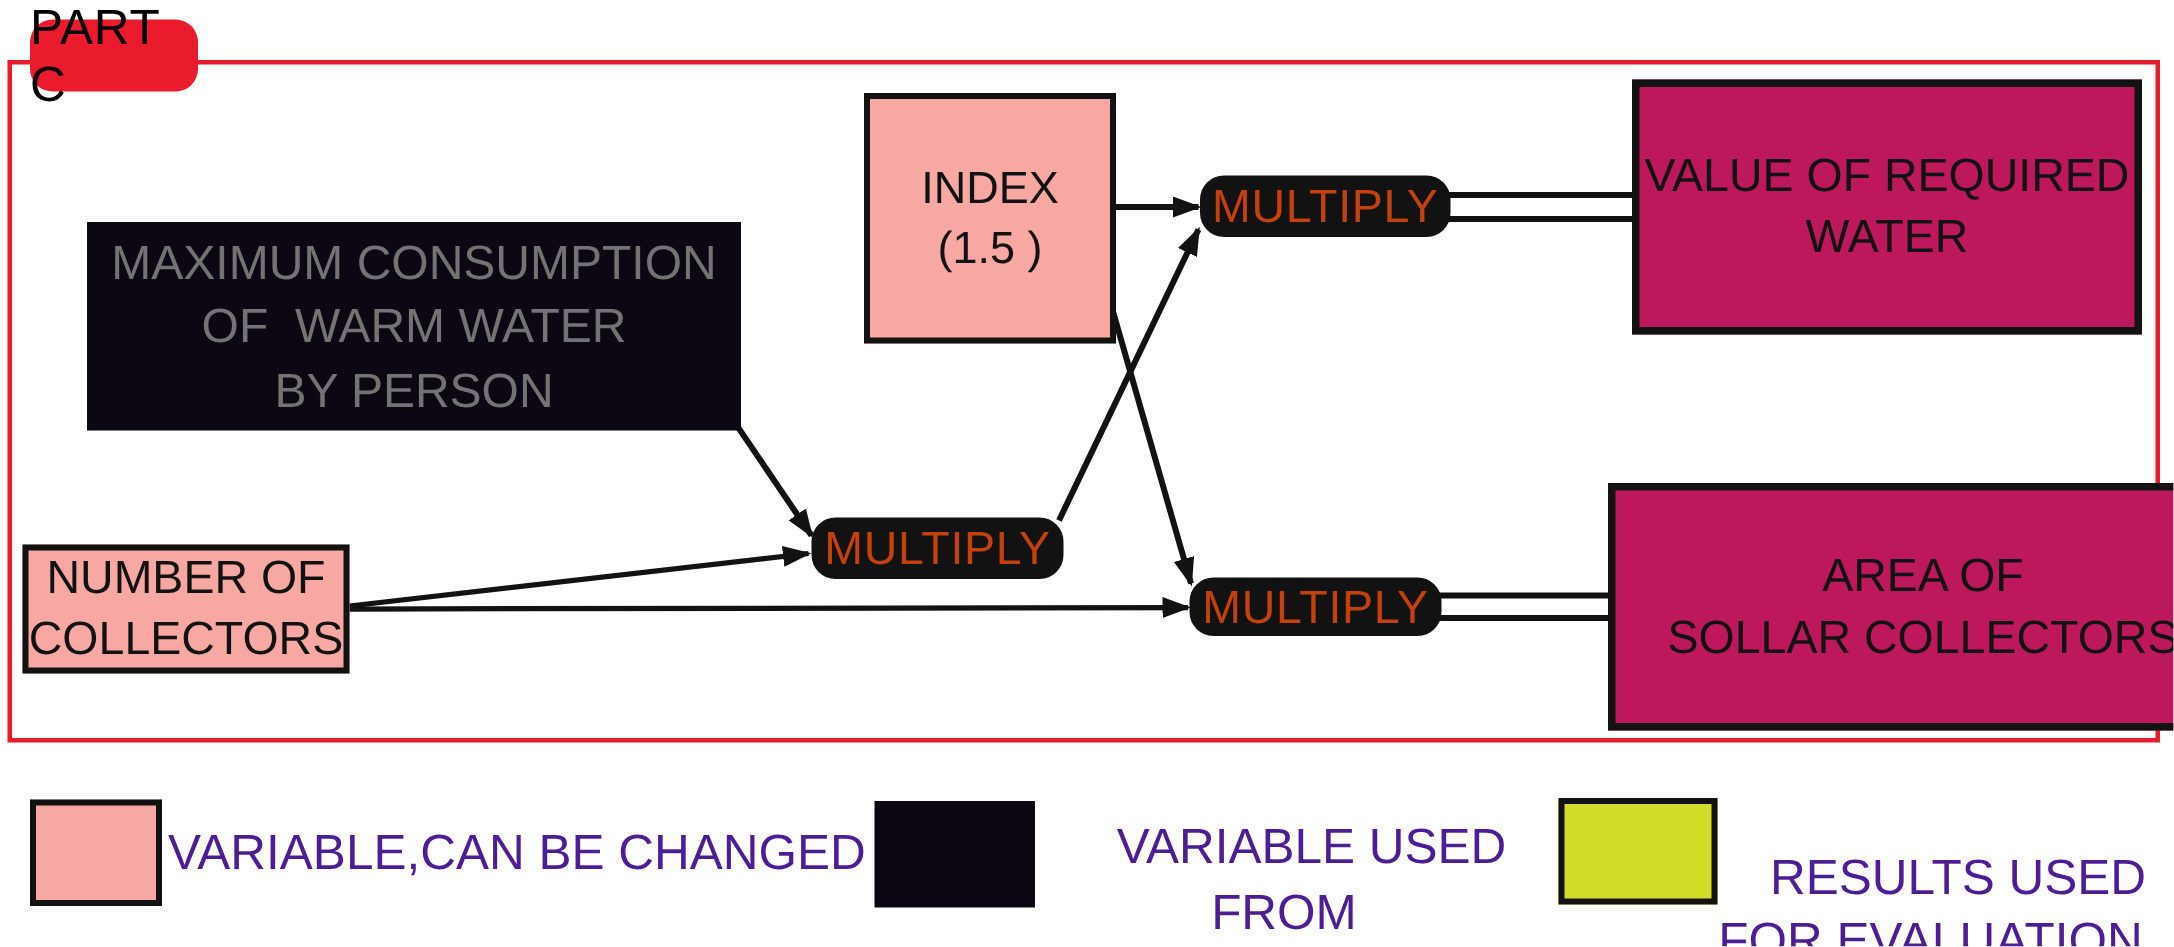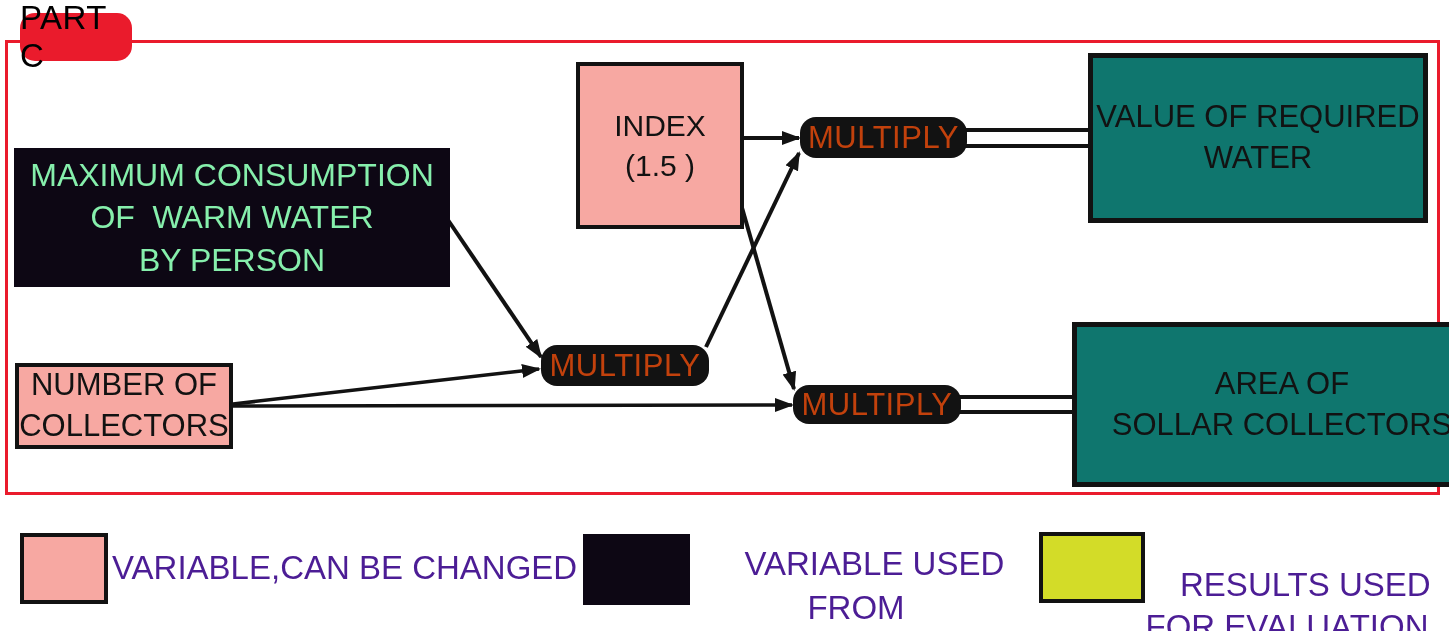--- a/index.html
+++ b/index.html
@@ -14,23 +14,23 @@
   .wires{position:absolute;left:0;top:0;width:1449px;height:631px;}
   .badge{
     position:absolute;left:20px;top:13px;width:112px;height:48px;border-radius:15px;
     background:#EA1B2C;display:flex;align-items:center;justify-content:center;
     color:#000000;font-size:33px;letter-spacing:0.5px;
   }
   .box{
     position:absolute;box-sizing:border-box;display:flex;align-items:center;justify-content:center;
     text-align:center;white-space:pre-wrap;line-height:1.32;
   }
-  .black-node{background:#0D0714;color:#86efac;border:none;}
+  .black-node{background:#0D0714;color:#737373;border:none;margin-left:44px;}
   .pink-node{background:#F7A8A2;border:4px solid #121212;color:#121212;}
-  .yellow-node{background:#0f766e;border:5px solid #121212;color:#121212;}
+  .yellow-node{background:#be185d;border:5px solid #121212;color:#121212;}
   .pill{
     position:absolute;box-sizing:border-box;background:#121212;color:#c2410c;
     display:flex;align-items:center;justify-content:center;border-radius:16px;
     font-size:31px;letter-spacing:0.5px;
   }
   #node-max{left:14px;top:148px;width:436px;height:139px;font-size:32px;}
   #node-index{left:554px;top:62px;width:168px;height:167px;font-size:30px;margin-left:22px;}
   #node-residents{left:15px;top:363px;width:218px;height:86px;font-size:31px;}
   #node-value{left:1088px;top:53px;width:340px;height:170px;font-size:31px;}
   #node-area{left:1072px;top:322px;width:420px;height:165px;font-size:31px;}

